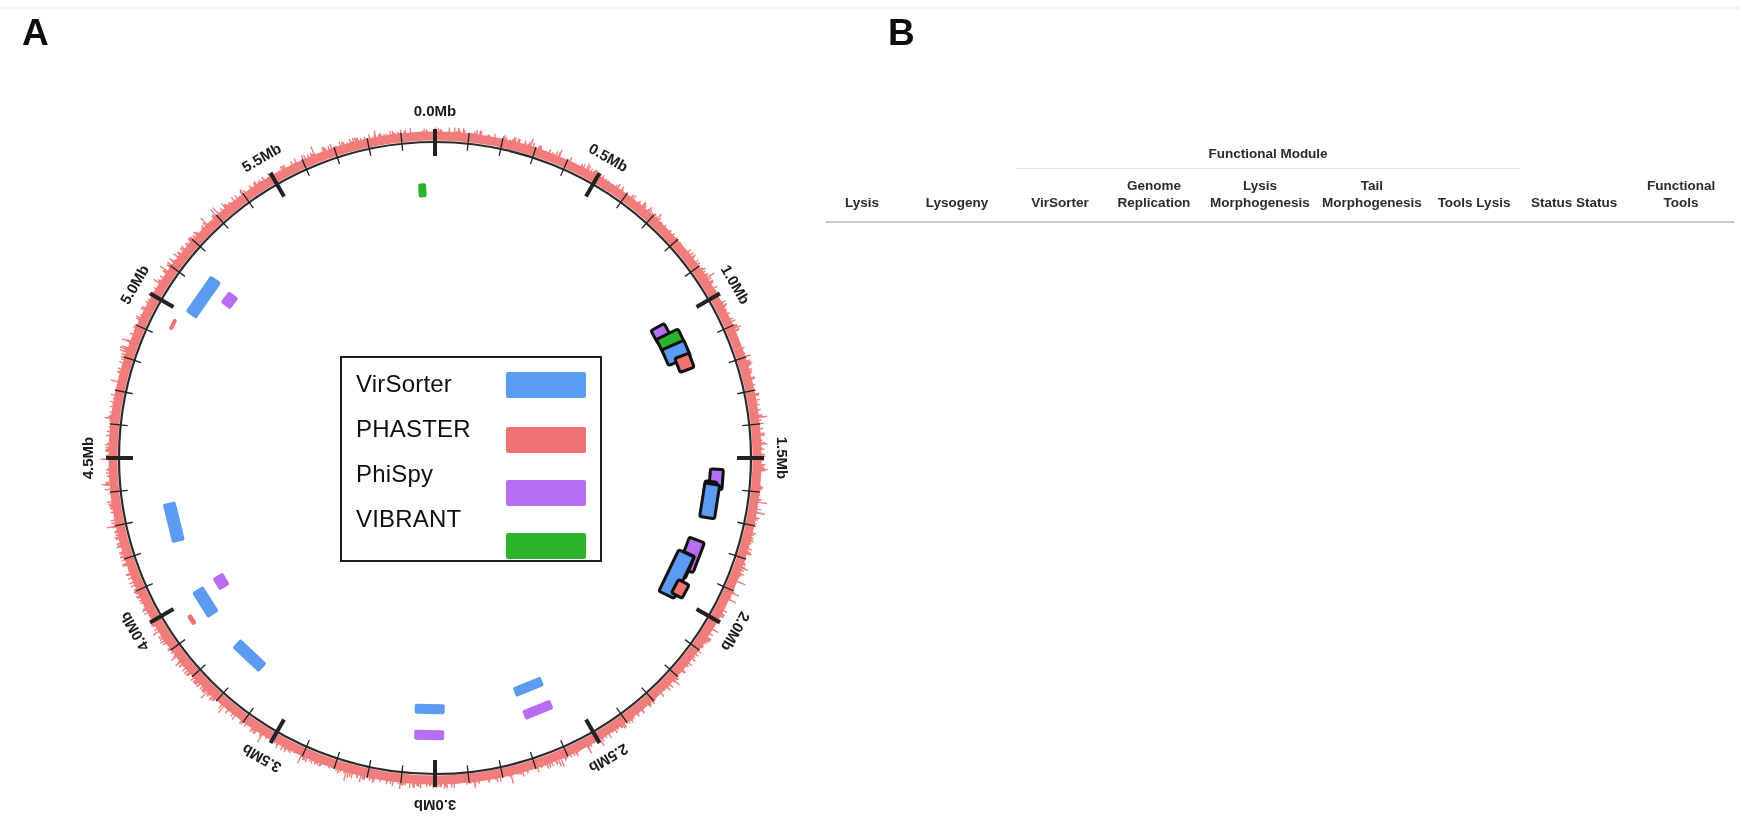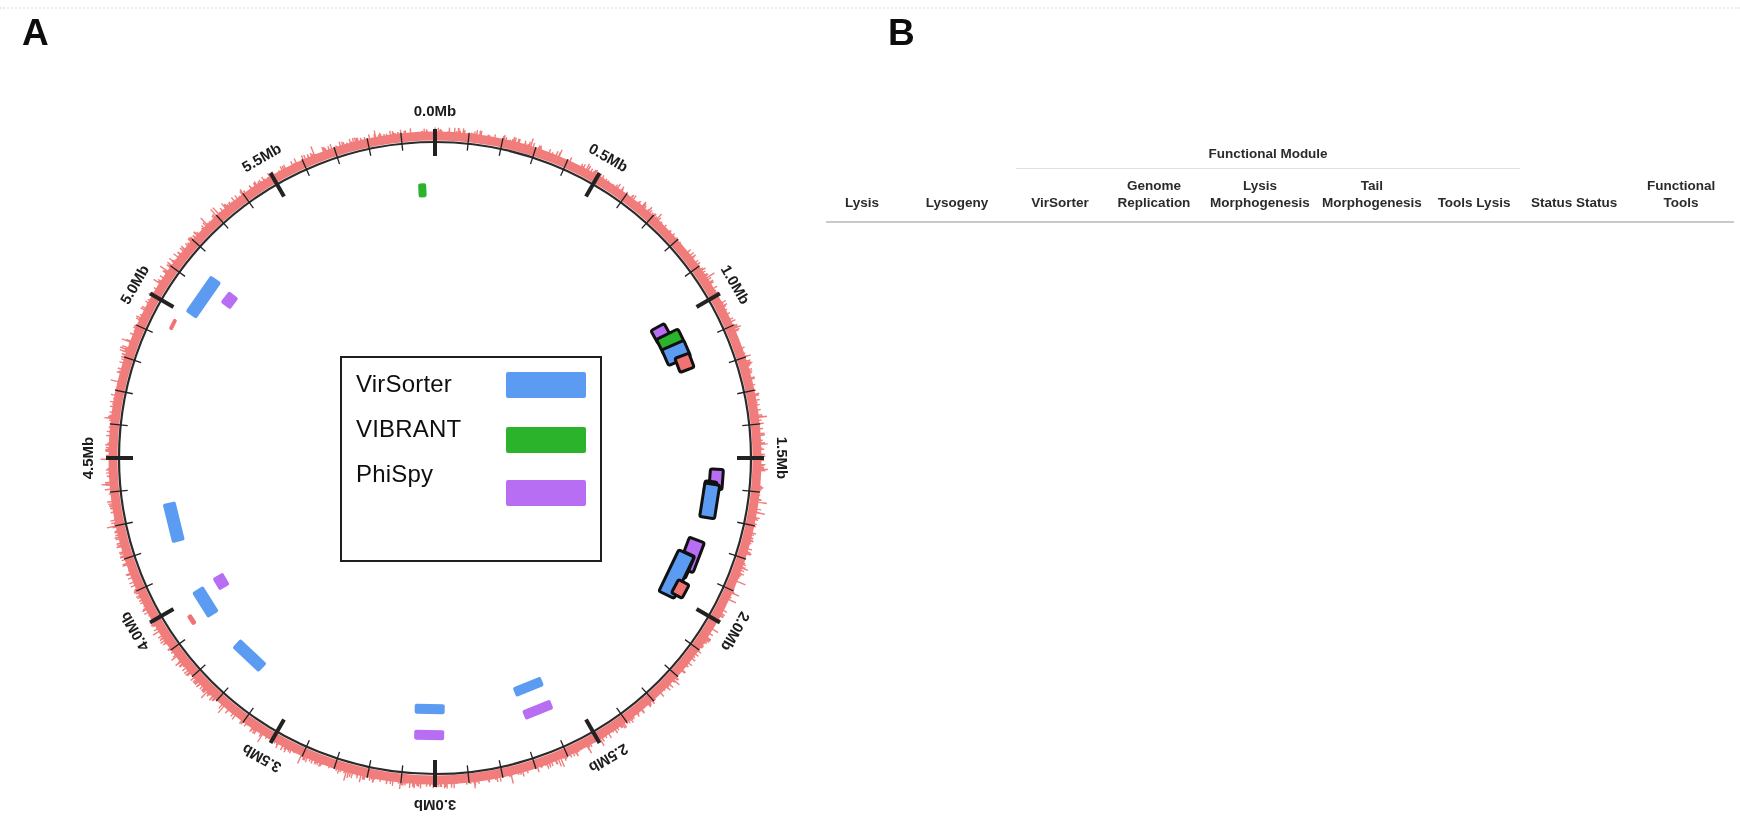--- a/index.html
+++ b/index.html
@@ -140,26 +140,30 @@
     <rect x="-7" y="-6" width="14" height="12" rx="2" transform="translate(229.5,300.3) rotate(307.5)" fill="#b86ef2"></rect>
     <rect x="-4" y="-7" width="8" height="14" rx="2" transform="translate(422.4,190.3) rotate(357.3)" fill="#2bb42b"></rect>
   </svg>
 
 <div class="legend">
   <div class="legend-row">
     <span class="legend-label">VirSorter</span>
     <span class="swatch" style="background: rgb(91, 155, 242);"></span>
   </div>
   <div class="legend-row">
+    <span class="legend-label">PHASTER</span>
+    <span class="swatch" style="background: rgb(241, 114, 114);"></span>
+  </div>
+  <div class="legend-row">
+    <span class="legend-label">PhiSpy</span>
+    <span class="swatch" style="background: rgb(184, 110, 242);"></span>
+  </div>
+  <div class="legend-row">
     <span class="legend-label">VIBRANT</span>
     <span class="swatch" style="background: rgb(43, 180, 43);"></span>
-  </div>
-  <div class="legend-row">
-    <span class="legend-label">PhiSpy</span>
-    <span class="swatch" style="background: rgb(184, 110, 242);"></span>
   </div>
 </div>
 
 <div id="tablewrap">
   <table>
     <colgroup>
       <col style="width:72px">
         <col style="width:118px">
         <col style="width:88px">
       <col style="width:100px">

